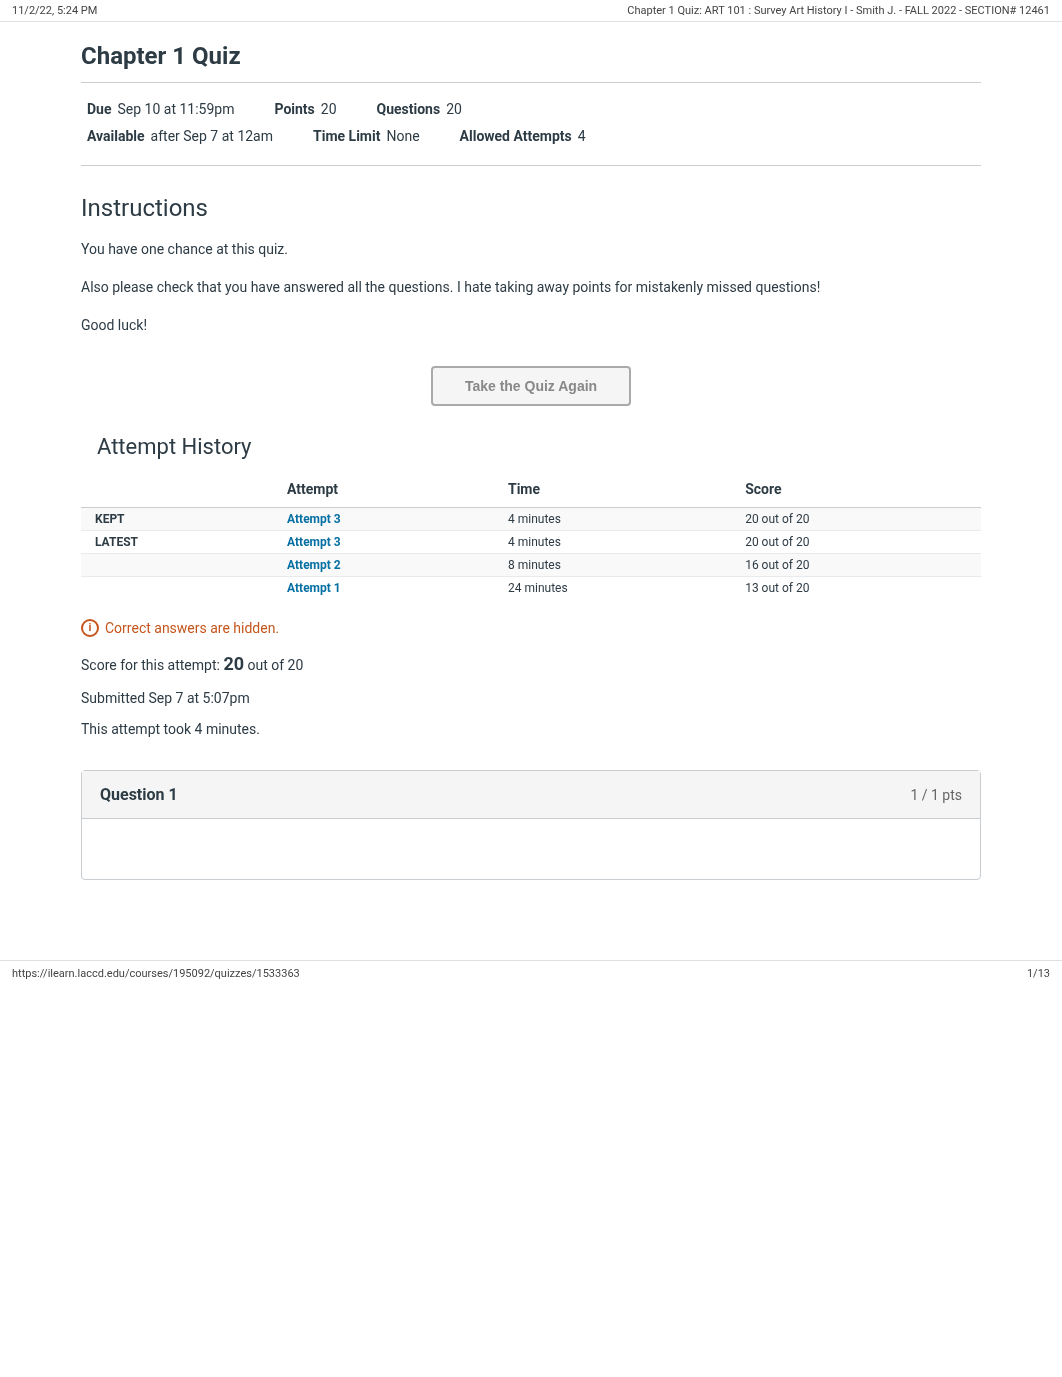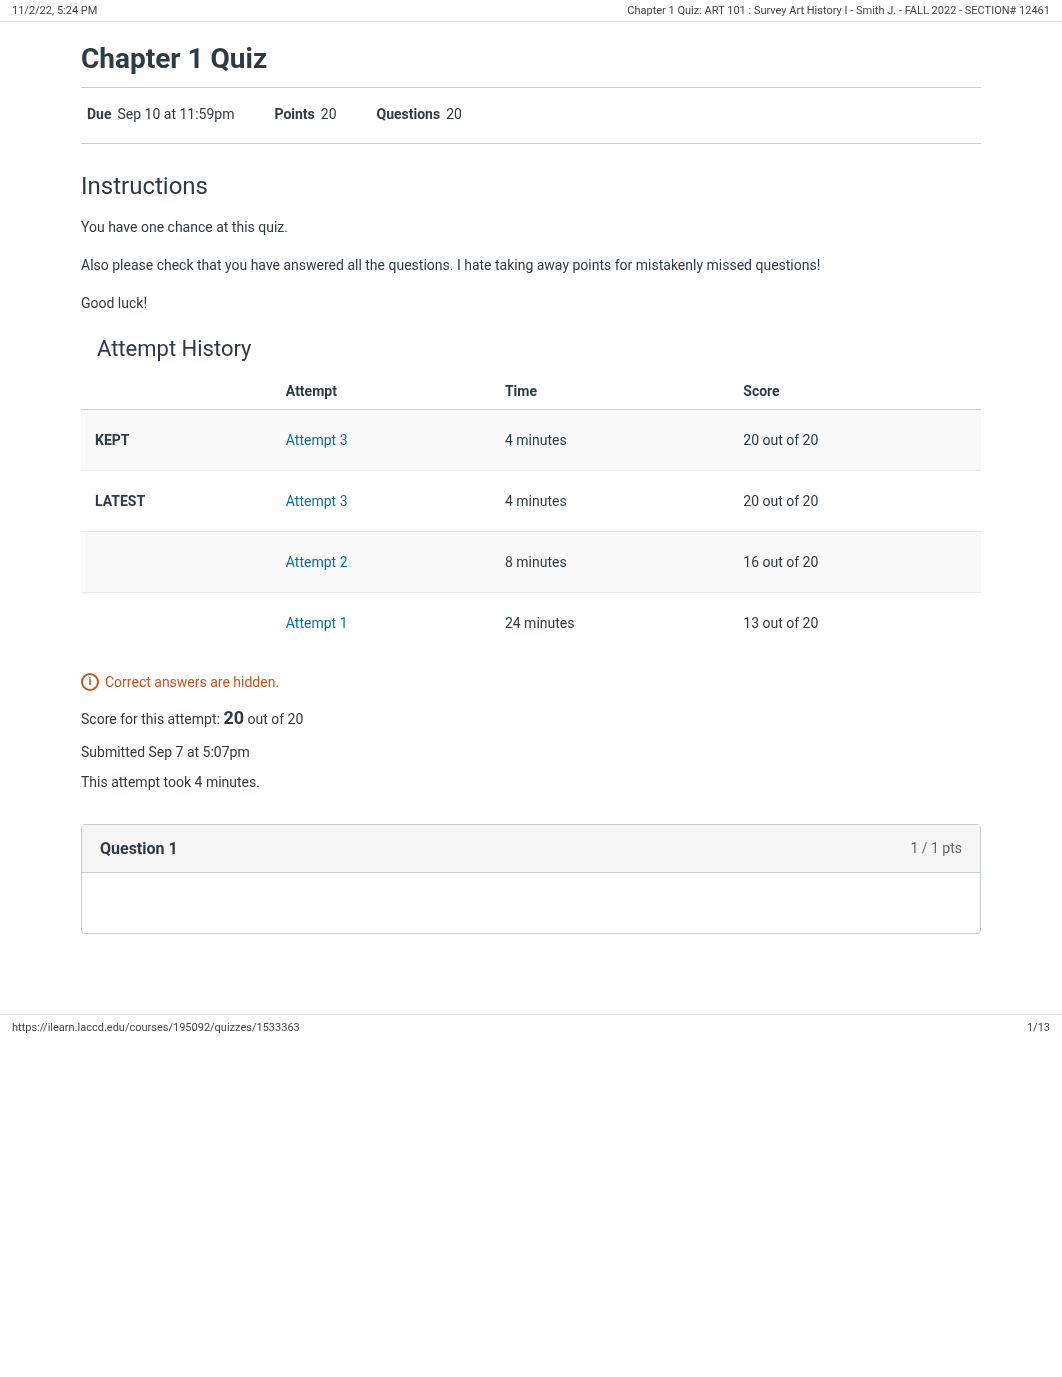--- a/index.html
+++ b/index.html
@@ -16,21 +16,21 @@
       font-size: 11px;
       color: #444;
       border-bottom: 1px solid #e0e0e0;
     }
     .page-content {
       max-width: 960px;
       margin: 0 auto;
       padding: 0 30px 40px 30px;
     }
     .quiz-title {
-      font-size: 28px;
+      font-size: 24px;
       font-weight: 700;
       color: #2d3b45;
       padding: 20px 0 12px 0;
       border-bottom: 1px solid #c7cdd1;
     }
     .quiz-meta {
       padding: 14px 6px;
       border-bottom: 1px solid #c7cdd1;
       line-height: 1.8;
     }
@@ -91,32 +91,32 @@
     }
     .attempt-table th {
       font-weight: 700;
       font-size: 14px;
       text-align: left;
       padding: 10px 14px;
       border-bottom: 1px solid #c7cdd1;
       color: #2d3b45;
     }
     .attempt-table td {
-      padding: 22px 14px;
-      font-size: 14px;
+      padding: 4px 14px;
+      font-size: 12px;
       color: #2d3b45;
       border-bottom: 1px solid #e8eaec;
     }
     .attempt-table tr:last-child td {
       border-bottom: none;
     }
     .attempt-link {
       color: #0770a3;
       text-decoration: none;
-      font-weight: 400;
+      font-weight: 700;
     }
     .row-label {
       font-weight: 700;
       color: #2d3b45;
       white-space: nowrap;
     }
     .attempt-table tr:nth-child(odd) td {
       background: #f9f9f9;
     }
     .attempt-table tr:nth-child(even) td {
@@ -204,28 +204,43 @@
       </div>
       <div class="meta-item">
         <span class="meta-label">Points</span>
         <span class="meta-value">20</span>
       </div>
       <div class="meta-item">
         <span class="meta-label">Questions</span>
         <span class="meta-value">20</span>
       </div>
     </div>
+    <div class="quiz-meta-row">
+      <div class="meta-item">
+        <span class="meta-label">Available</span>
+        <span class="meta-value">after Sep 7 at 12am</span>
+      </div>
+      <div class="meta-item">
+        <span class="meta-label">Time Limit</span>
+        <span class="meta-value">None</span>
+      </div>
+      <div class="meta-item">
+        <span class="meta-label">Allowed Attempts</span>
+        <span class="meta-value">4</span>
+      </div>
+    </div>
   </div>
 
   <h2 class="section-title">Instructions</h2>
 
   <p class="instructions-text">You have one chance at this quiz.</p>
   <p class="instructions-text">Also please check that you have answered all the questions. I hate taking away points for mistakenly missed questions!</p>
   <p class="instructions-text">Good luck!</p>
 
+  <button class="take-quiz-btn" disabled="">Take the Quiz Again</button>
 
   <h2 class="attempt-history-title">Attempt History</h2>
 
   <table class="attempt-table">
     <thead>
       <tr>
         <th></th>
         <th>Attempt</th>
         <th>Time</th>
         <th>Score</th>

